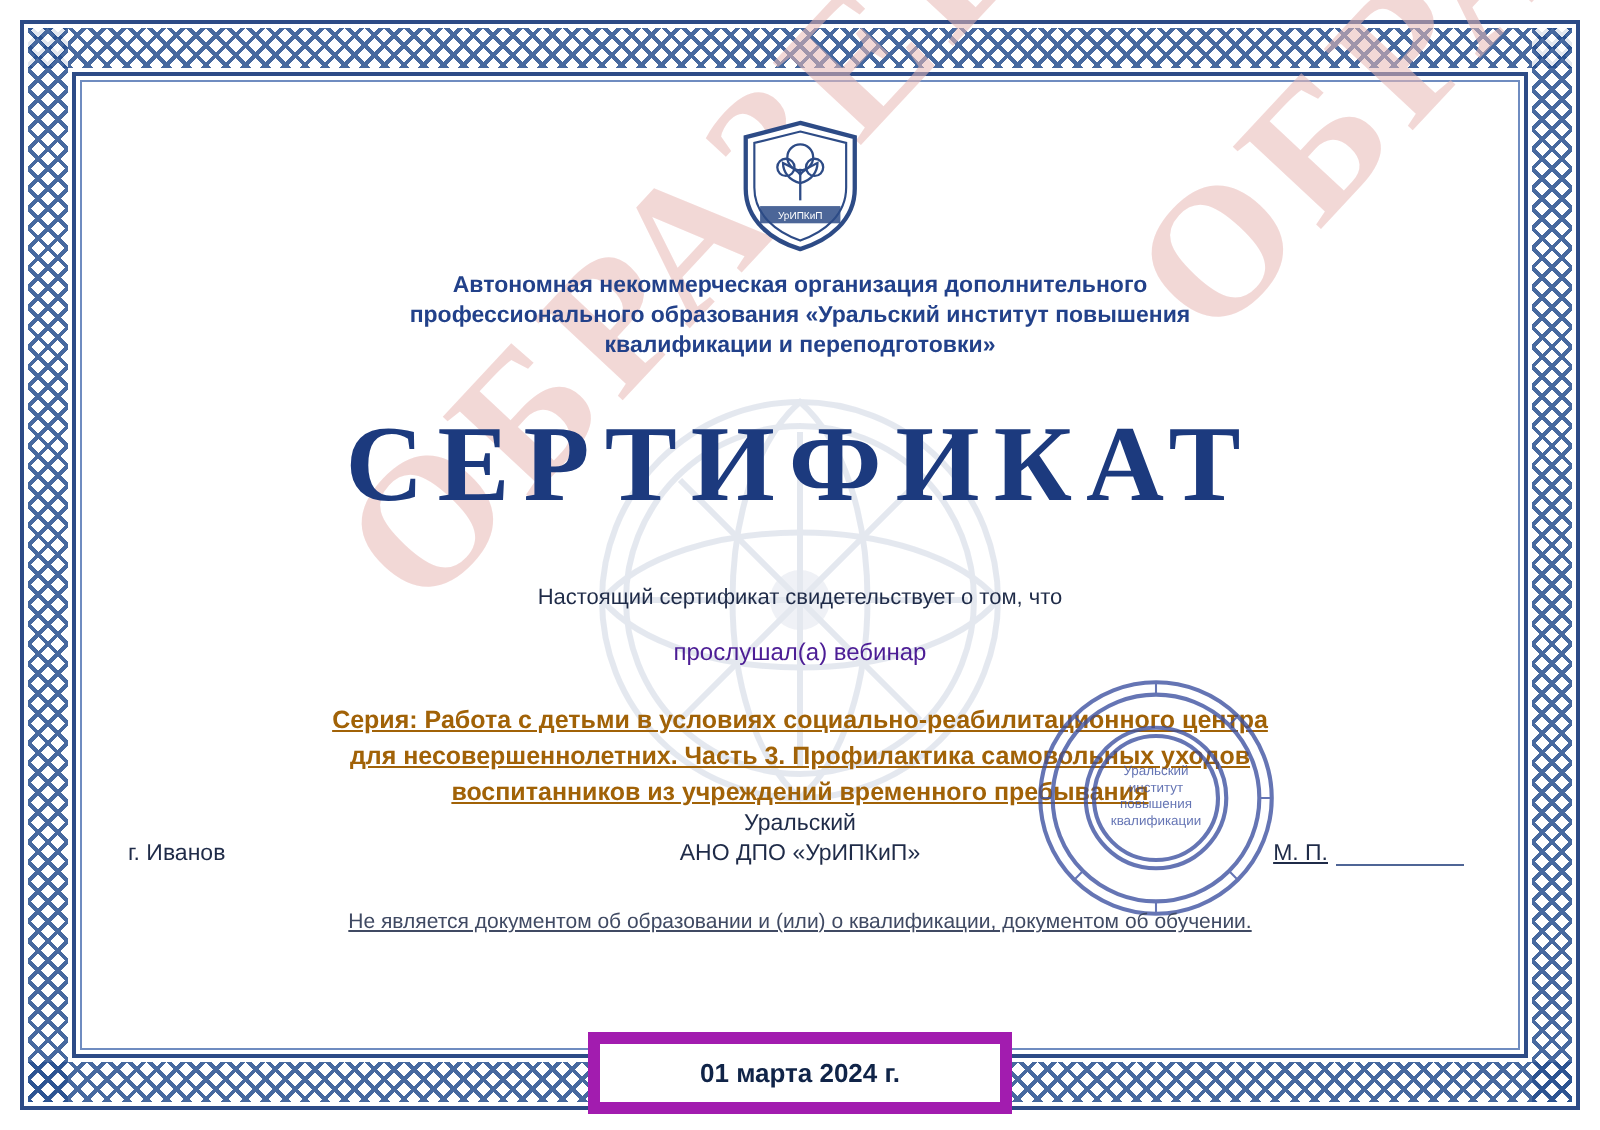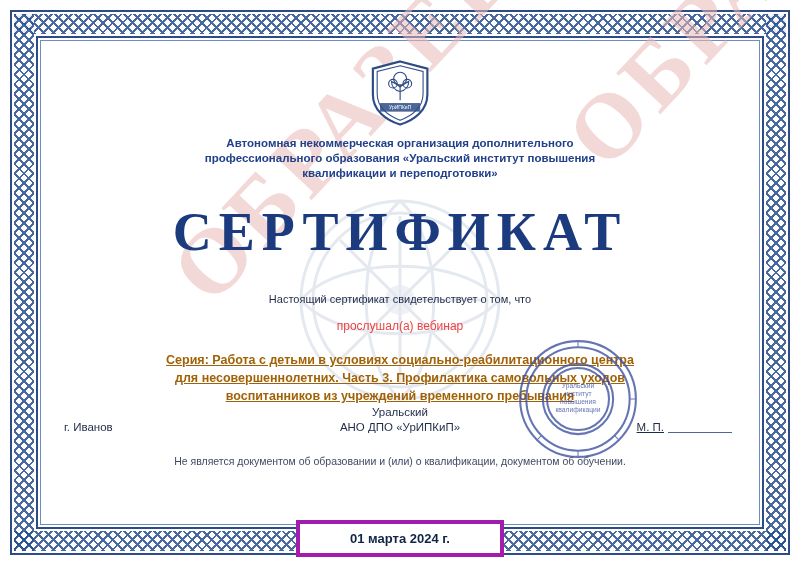--- a/index.html
+++ b/index.html
@@ -135,21 +135,21 @@
     font-weight: bold;
     padding-bottom: 4px;
   }
   .name-block .rule {
     border-bottom: 1px solid #4f6596;
     height: 0;
   }
 
   .listened {
     margin-top: 14px;
-    color: #ef4444;
+    color: #4c1d95;
     font-size: 12px;
   }
 
   .course {
     margin: 18px auto 0;
     width: 490px;
     color: #a16207;
     font-size: 12.5px;
     font-weight: bold;
     line-height: 18px;
@@ -196,20 +196,21 @@
     margin-left: 4px;
     height: 11px;
   }
 
   .disclaimer {
     position: absolute;
     left: 0; right: 0;
     bottom: 52px;
     font-size: 10.5px;
     color: #404a63;
+    text-decoration: underline;
   }
 
   
   .stamp {
     position: absolute;
     left: 470px;
     bottom: 58px;
     width: 124px;
     height: 124px;
     opacity: .78;
@@ -218,21 +219,21 @@
 
   
   .date-band {
     position: absolute;
     left: 50%;
     transform: translateX(-50%);
     bottom: 8px;
     width: 200px;
     padding: 7px 0;
     background: #ffffff;
-    border: 4px solid #a21caf;
+    border: 6px solid #a21caf;
     color: #102448;
     font-size: 13px;
     font-weight: bold;
     text-align: center;
     z-index: 5;
   }
 </style>
 </head>
 <body>
 

